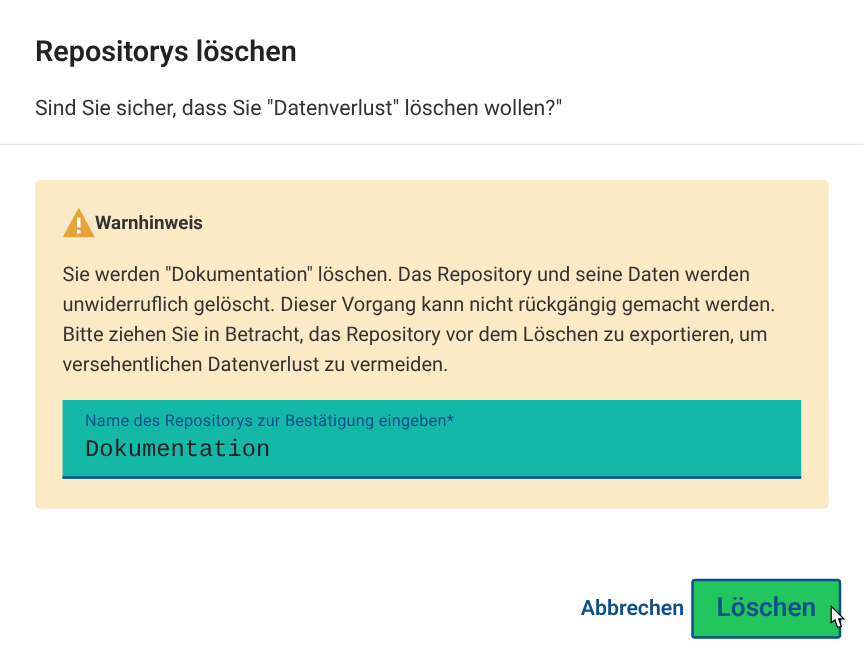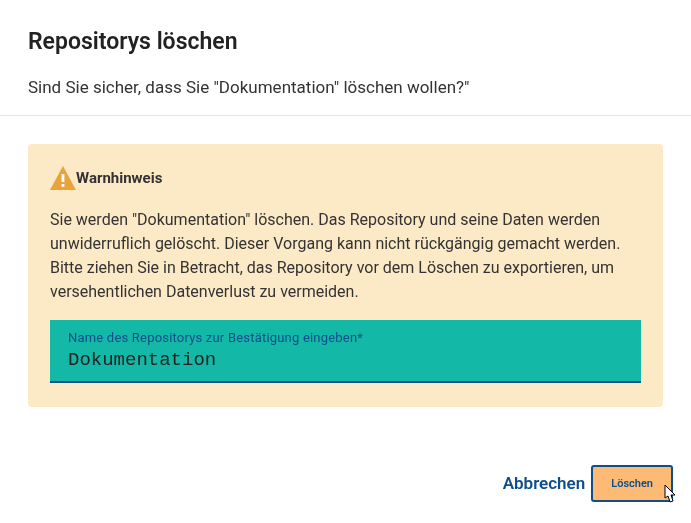--- a/index.html
+++ b/index.html
@@ -91,43 +91,43 @@
     background: none;
     border: none;
     color: #0d4f8b;
     font-size: 17px;
     font-weight: 600;
     cursor: pointer;
     padding: 10px 6px;
     font-family: inherit;
   }
   .btn-delete {
-    background: #fdba74;
+    background: #22c55e;
     border: 2px solid #0d4f8b;
     color: #0d4f8b;
-    font-size: 11px;
+    font-size: 21px;
     font-weight: 600;
     cursor: pointer;
     padding: 10px 18px;
     border-radius: 3px;
     font-family: inherit;
   }
   .cursor {
     position: absolute;
     right: 12px;
     bottom: 12px;
     pointer-events: none;
   }
 </style>
 </head>
 <body>
 
 <div class="dialog">
   <h1 class="dialog-title">Repositorys löschen</h1>
-  <p class="dialog-subtitle">Sind Sie sicher, dass Sie "Dokumentation" löschen wollen?"</p>
+  <p class="dialog-subtitle">Sind Sie sicher, dass Sie "Datenverlust" löschen wollen?"</p>
 </div>
 
 <hr class="divider">
 
 <div class="content">
   <div class="warning-box">
     <div class="warning-header">
       <span class="warning-icon">
         <svg width="26" height="24" viewBox="0 0 26 24">
           <path d="M13 0 L26 24 L0 24 Z" fill="#e8a33d"></path>

